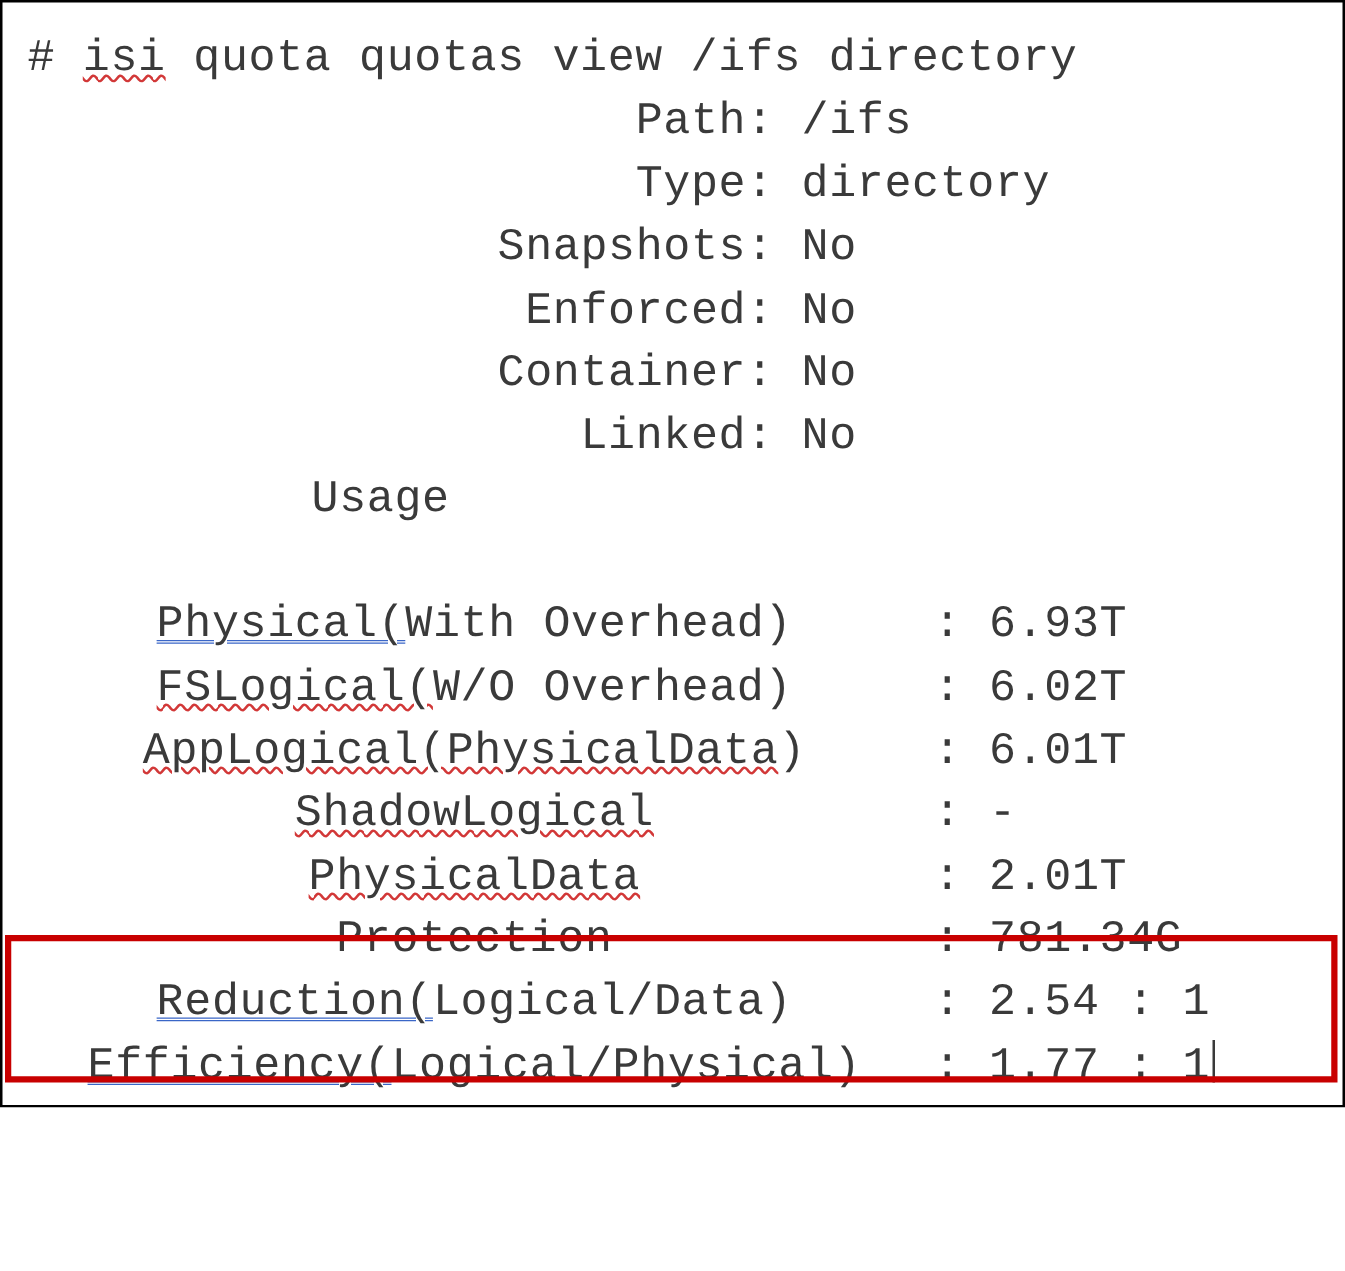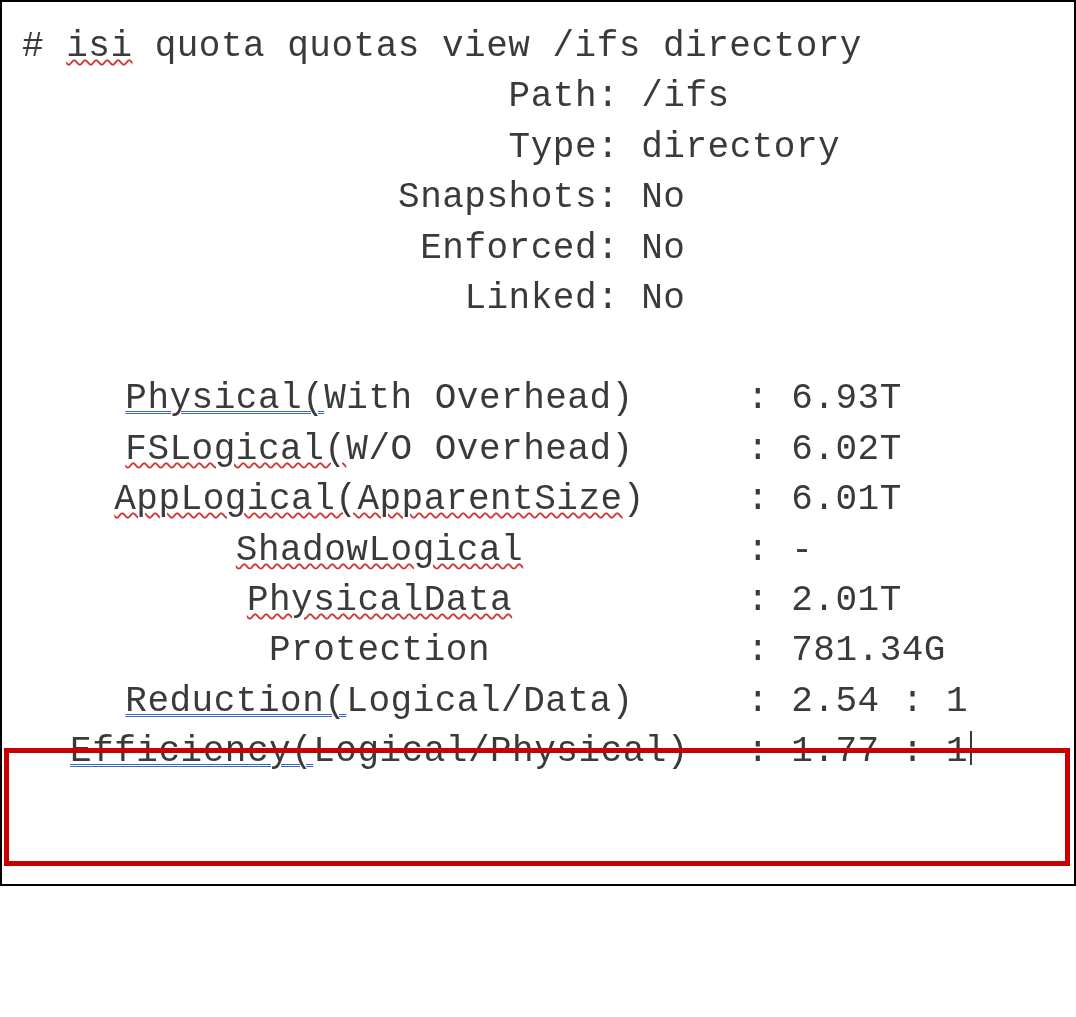--- a/index.html
+++ b/index.html
@@ -100,30 +100,32 @@
 
   <div class="cmdline">
     <span># </span><span class="wavy-red">isi</span><span> quota quotas view /ifs directory</span>
   </div>
 
   <div id="meta-block">
       <div class="kv"><span class="label">Path</span><span>: </span><span class="val">/ifs</span></div>
       <div class="kv"><span class="label">Type</span><span>: </span><span class="val">directory</span></div>
       <div class="kv"><span class="label">Snapshots</span><span>: </span><span class="val">No</span></div>
       <div class="kv"><span class="label">Enforced</span><span>: </span><span class="val">No</span></div>
+      <div class="kv"><span class="label">Container</span><span>: </span><span class="val">No</span></div>
       <div class="kv"><span class="label">Linked</span><span>: </span><span class="val">No</span></div>
     </div>
 
+  <div class="center">Usage</div>
 
   <div class="spacer"></div>
 
   <div id="usage-block">
       <div class="kv"><span class="label-full"><span class="dbl-blue">Physical(</span><span>With Overhead)</span></span><span>: </span><span class="val">6.93T</span></div>
       <div class="kv"><span class="label-full"><span class="wavy-red">FSLogical(</span><span>W/O Overhead)</span></span><span>: </span><span class="val">6.02T</span></div>
-      <div class="kv"><span class="label-full"><span class="wavy-red">AppLogical(ApparentSize</span><span>)</span></span><span>: </span><span class="val">6.01T</span></div>
+      <div class="kv"><span class="label-full"><span class="wavy-red">AppLogical(PhysicalData</span><span>)</span></span><span>: </span><span class="val">6.01T</span></div>
       <div class="kv"><span class="label-full"><span class="wavy-red">ShadowLogical</span></span><span>: </span><span class="val">-</span></div>
       <div class="kv"><span class="label-full"><span class="wavy-red">PhysicalData</span></span><span>: </span><span class="val">2.01T</span></div>
       <div class="kv"><span class="label-full"><span>Protection</span></span><span>: </span><span class="val">781.34G</span></div>
     </div>
 
   <div id="highlighted-block">
       <div class="kv"><span class="label-full"><span class="dbl-blue">Reduction(</span><span>Logical/Data)</span></span><span>: </span><span class="val">2.54 : 1</span></div>
       <div class="kv"><span class="label-full"><span class="dbl-blue">Efficiency(</span><span>Logical/Physical)</span></span><span>: </span><span class="val">1.77 : 1</span><span class="cursor"></span></div>
     </div>
 

